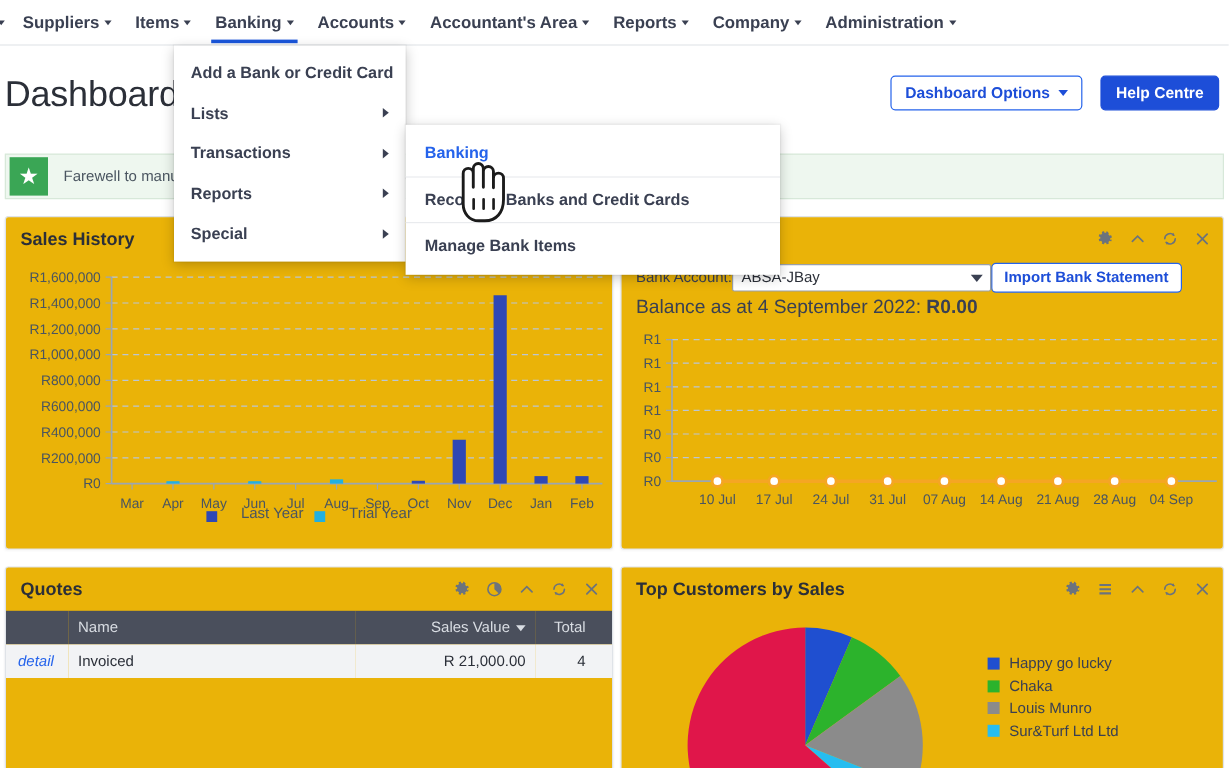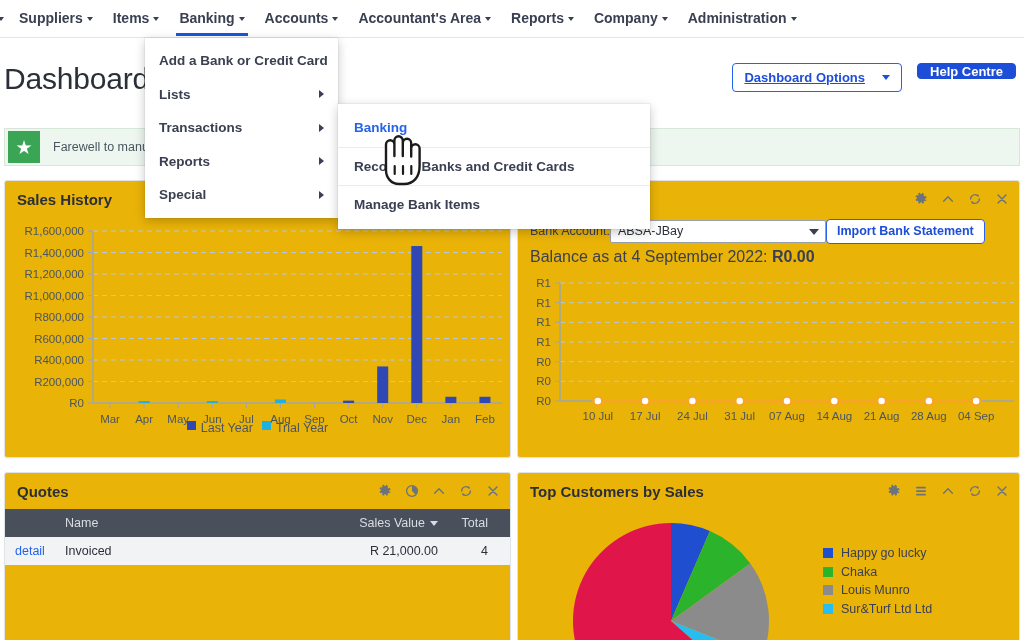--- a/index.html
+++ b/index.html
@@ -88,34 +88,33 @@
     font-size: 30px; font-weight: 400; color: #2b2f38;
     letter-spacing: -0.2px;
   }
   .btn-dashopts {
     position: absolute; right: 122px; top: 25px;
     height: 29px;
     border: 1px solid #2563eb; border-radius: 4px;
     background: #ffffff; color: #1d4ed8;
     font-size: 13px; font-weight: 700;
     padding: 0 11px;
-    display: flex; align-items: center; gap: 17px;
+    display: flex; align-items: center; gap: 7px;
     cursor: pointer;
     font-family: "Liberation Sans", sans-serif;
-    text-decoration: underline;
   }
   .btn-dashopts .caret {
     width: 0; height: 0;
     border-left: 4px solid transparent;
     border-right: 4px solid transparent;
     border-top: 5px solid #1d4ed8;
   }
   .btn-help {
     position: absolute; right: 8px; top: 25px;
-    height: 16px;
+    height: 29px;
     border: 1px solid #1d4ed8; border-radius: 4px;
     background: #1d4ed8; color: #ffffff;
     font-size: 13px; font-weight: 700;
     padding: 0 12px;
     display: flex; align-items: center;
     cursor: pointer;
     font-family: "Liberation Sans", sans-serif;
   }
 
   
@@ -174,21 +173,21 @@
   }
   .w-ico svg { display: block; }
 
   
   .chart-area { position: relative; width: 100%; height: calc(100% - 36px); }
   .legend-row {
     position: absolute; bottom: 22px; left: 0; width: 100%;
     display: flex; align-items: center; justify-content: center; gap: 9px;
     font-size: 12.5px; color: #4a5560;
   }
-  .legend-item { display: flex; align-items: flex-start; gap: 5px; }
+  .legend-item { display: flex; align-items: flex-end; gap: 20px; }
   .legend-swatch { width: 9px; height: 9px; flex: none; }
 
   
   .bank-ctrls {
     position: relative; padding: 0 12px; height: 54px;
   }
   .bank-row1 { display: flex; align-items: center; gap: 0; height: 28px; }
   .bank-lbl { font-size: 12.5px; color: #3a4052; white-space: nowrap; }
   .bank-select {
     position: relative;
@@ -232,21 +231,21 @@
   .q-table td {
     font-size: 12.5px; color: #2b2f38;
     padding: 7px 8px; background: #f2f3f5;
     height: 28px;
   }
   .q-table .c-detail { width: 52px; padding-left: 10px; }
   .q-table .c-name   { width: auto; }
   .q-table .c-value  { width: 150px; text-align: right; }
   .q-table .c-total  { width: 64px; text-align: right; padding-right: 22px; }
   .q-table th.c-value, .q-table th.c-total { text-align: right; }
-  .lnk-detail { color: #2563eb; cursor: pointer; }
+  .lnk-detail { color: #2563eb; cursor: pointer; font-style: italic; }
   .sort-caret {
     display: inline-block; margin-left: 5px;
     width: 0; height: 0;
     border-left: 4px solid transparent;
     border-right: 4px solid transparent;
     border-top: 5px solid #d9dde3;
     position: relative; top: -1px;
   }
 
   

